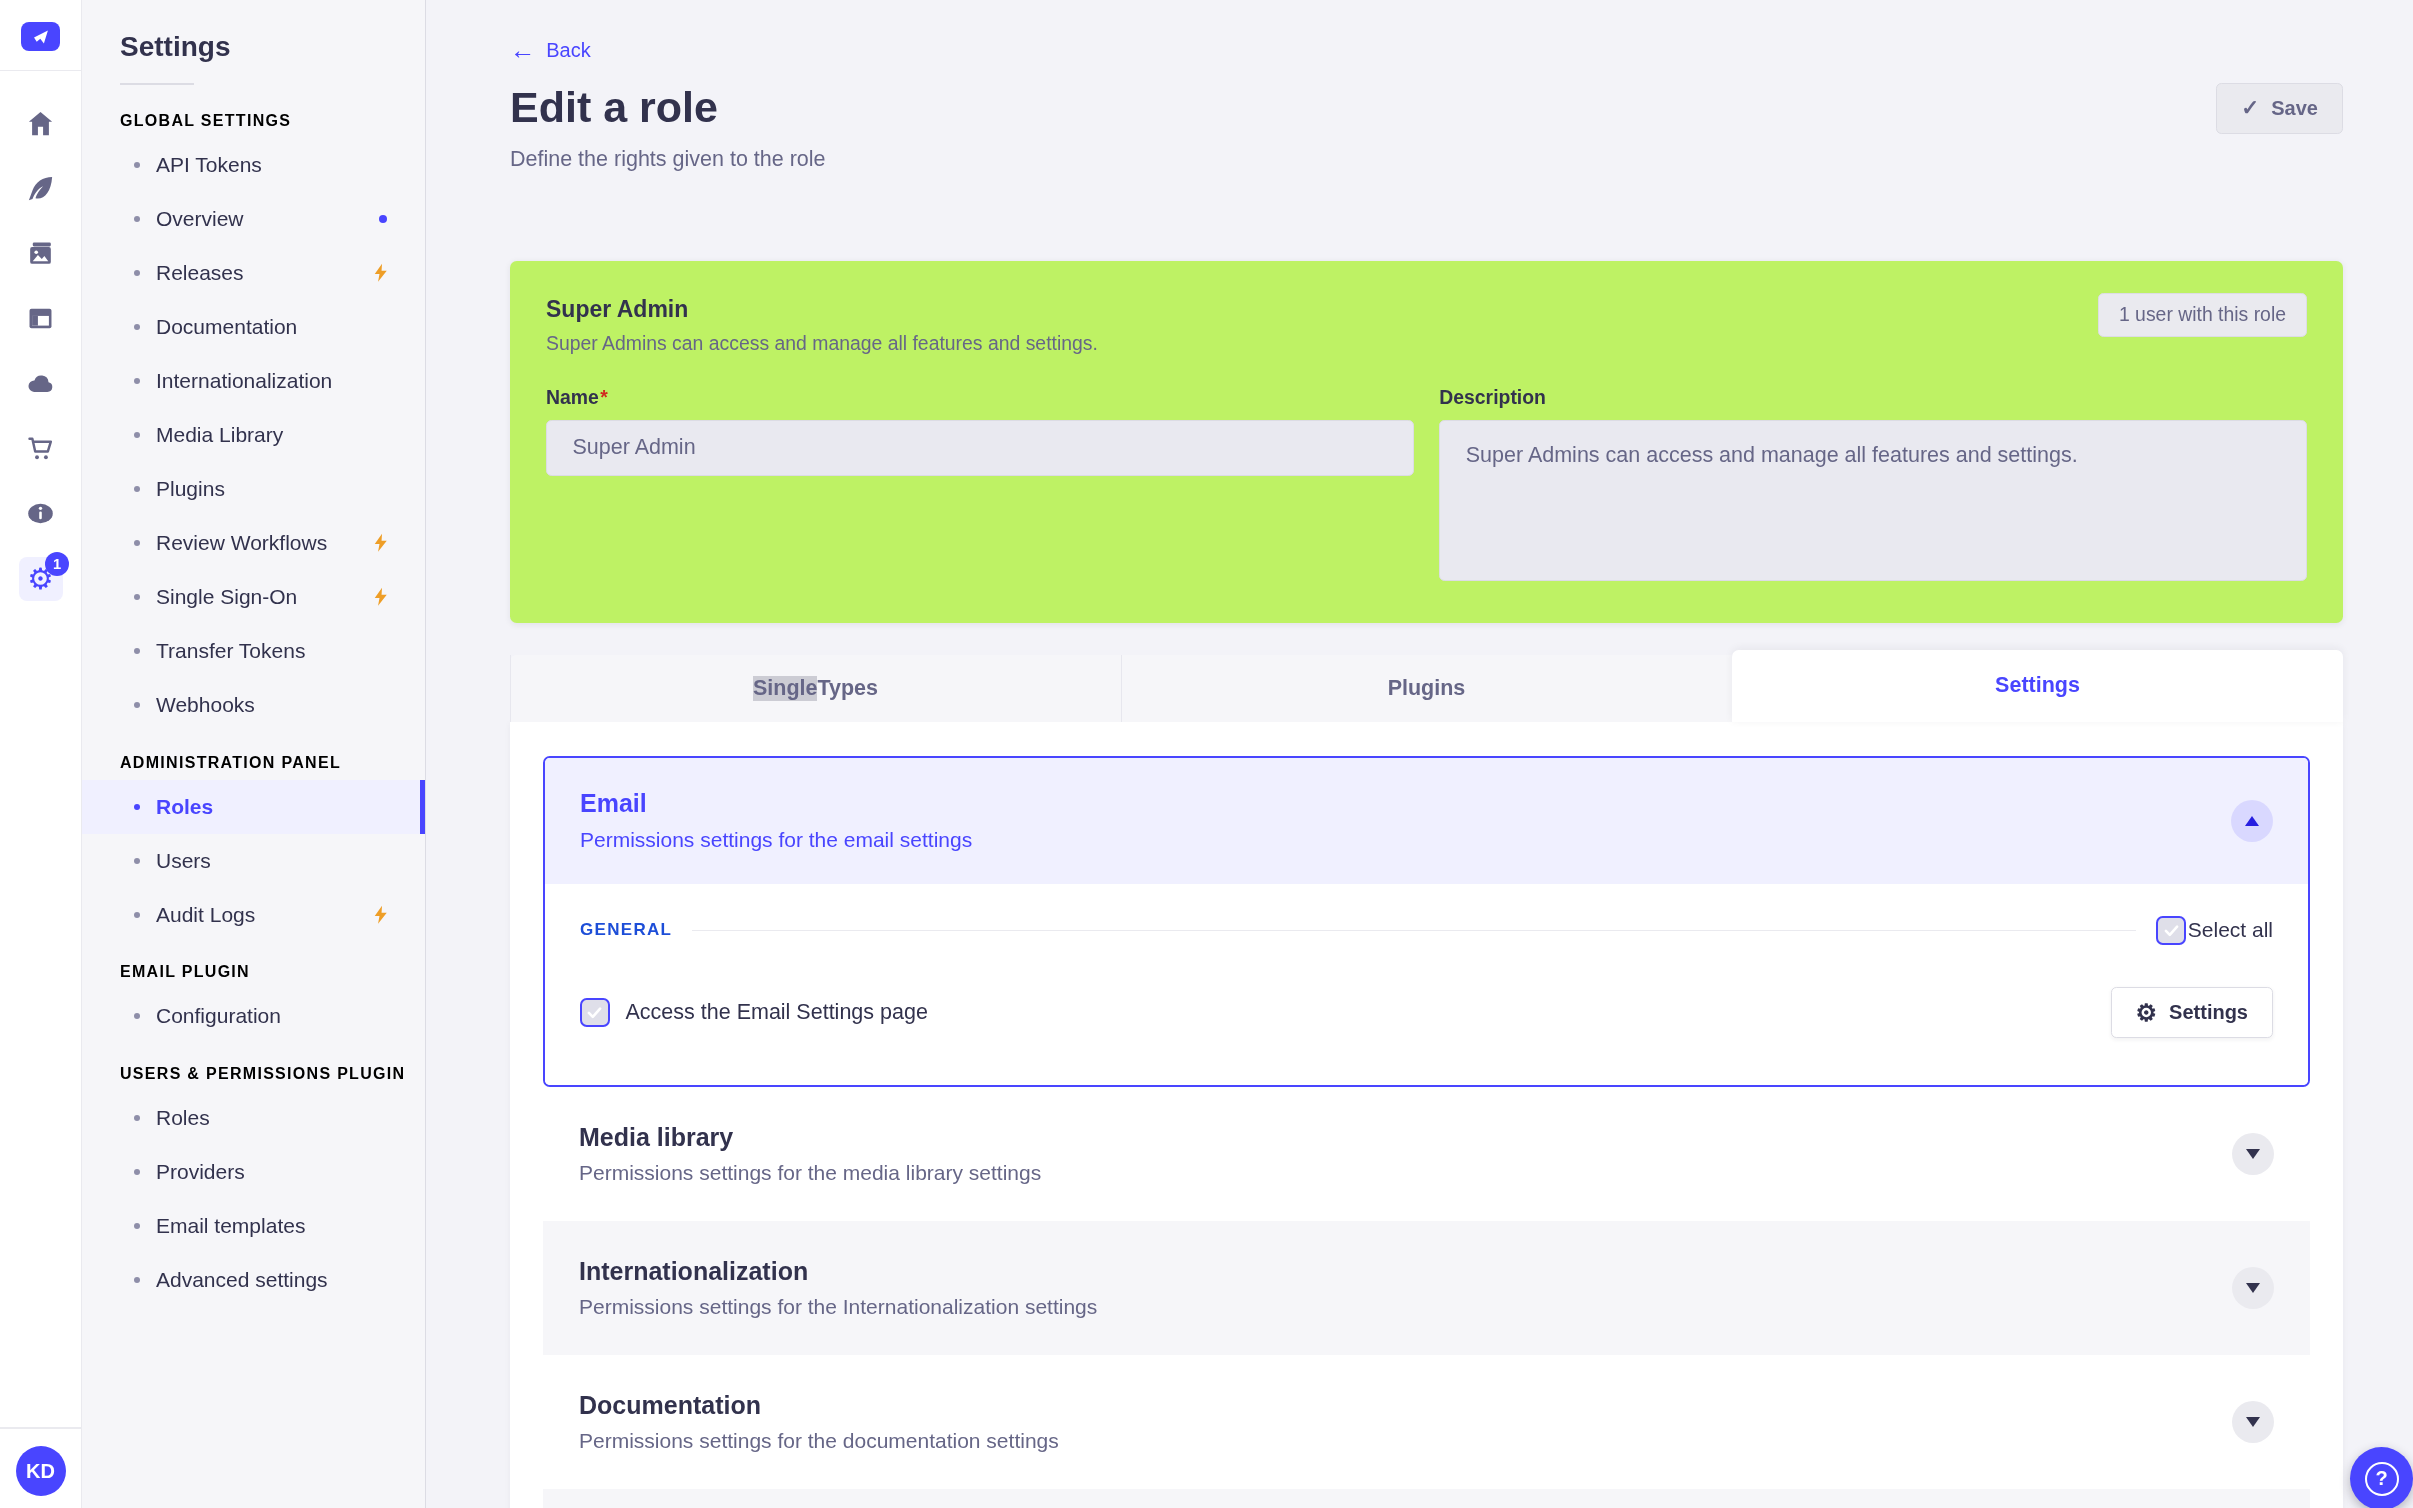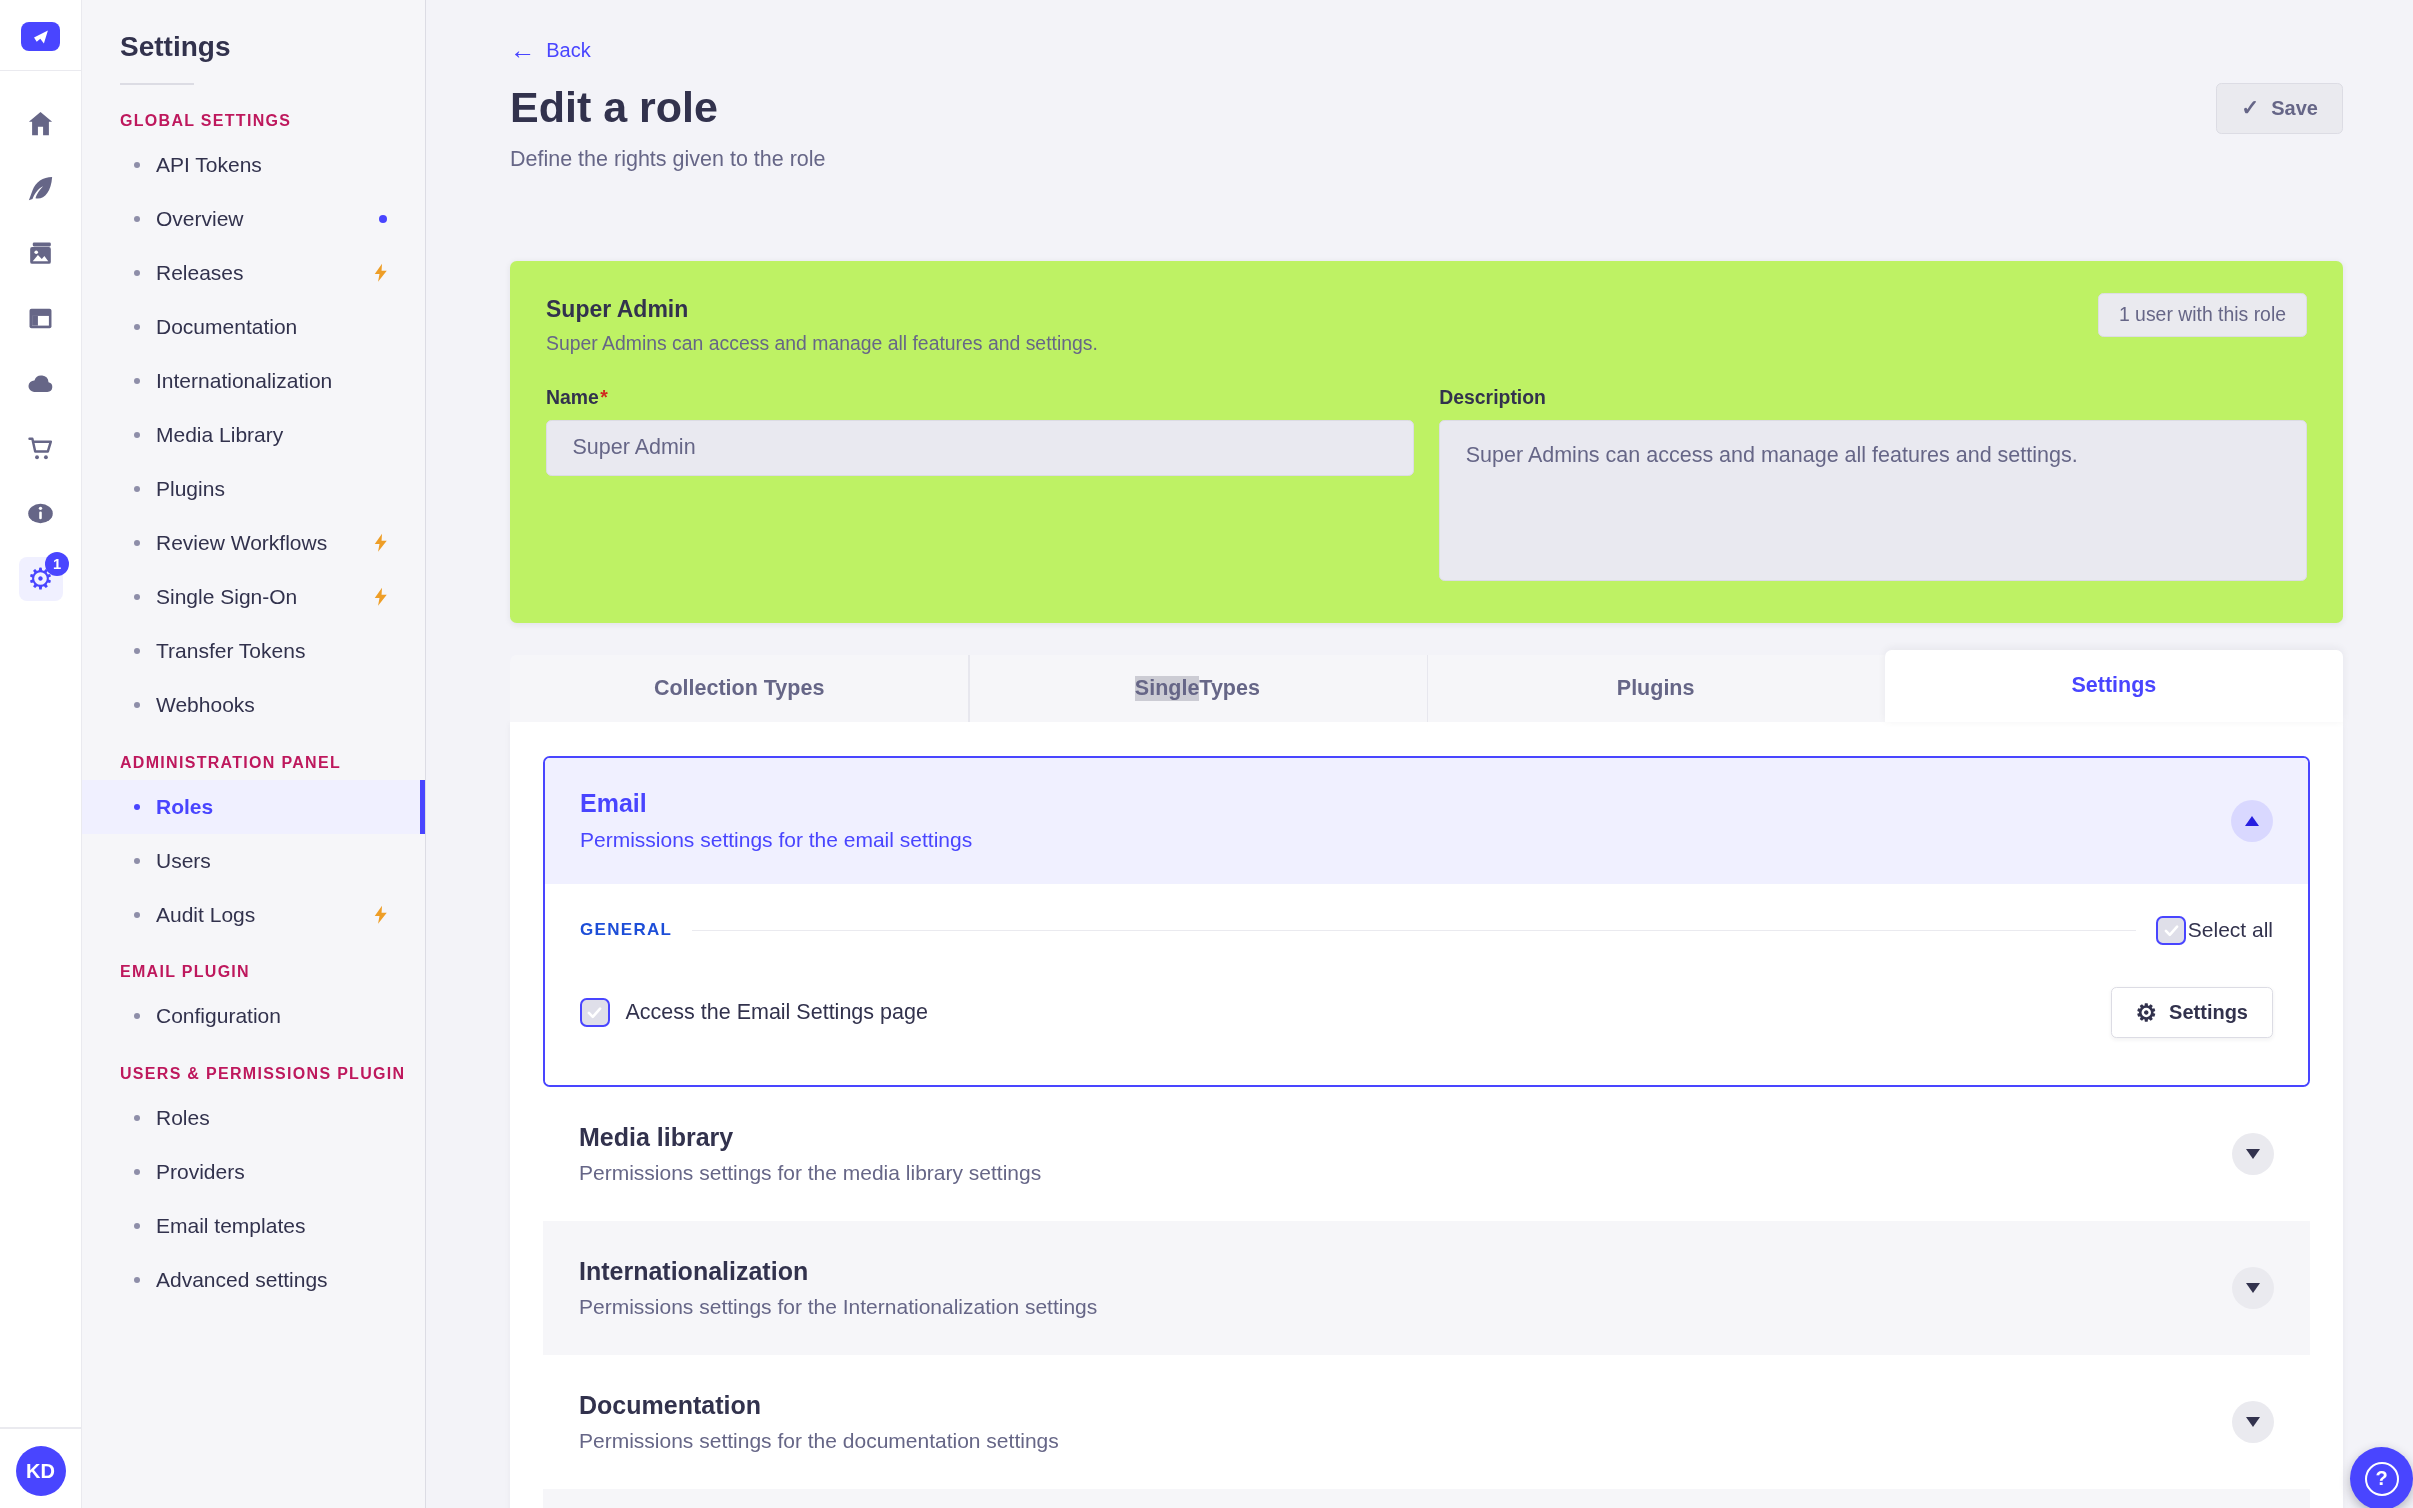--- a/index.html
+++ b/index.html
@@ -31,21 +31,21 @@
             font-size:20px; font-weight:bold; display:flex; align-items:center; justify-content:center;
             margin:17.4px 0 12px; cursor:pointer; }
 
   
   .subnav { position:absolute; left:82px; top:0; width:344px; height:1508px; background:#F6F6F9;
             border-right:1.3px solid #DCDCE4; overflow:hidden; }
   .subnav-title { margin:31px 0 0 38px; font-size:28px; font-weight:bold; color:#32324D; }
   .subnav-hr { width:74px; height:2px; background:#DCDCE4; margin:20px 0 0 38px; }
   .sections { margin-top:27px; }
   .section { margin-bottom:16px; }
-  .section-header { margin:21.5px 0 8px 38px; font-size:16px; font-weight:bold; letter-spacing:1.3px; color:#be185d; }
+  .section-header { margin:21.5px 0 8px 38px; font-size:16px; font-weight:bold; letter-spacing:1.3px; color:#000000; }
   .subnav-item { height:54px; display:flex; align-items:center; padding:0 27px 0 52px; position:relative; cursor:pointer; }
   .subnav-item .dot { width:6px; height:6px; border-radius:50%; background:#8E8EA9; flex:none; }
   .subnav-item .lbl { margin-left:16px; font-size:21px; color:#32324D; flex:1; white-space:nowrap; }
   .subnav-item .notif { width:8.7px; height:8.7px; border-radius:50%; background:#4945FF; margin-right:10.7px; flex:none; }
   .subnav-item .bolt { width:21.5px; height:21.5px; margin-right:6.7px; flex:none; }
   .subnav-item.active { background:#F0F0FF; }
   .subnav-item.active::after { content:""; position:absolute; right:0; top:0; width:4.7px; height:100%; background:#4945FF; }
   .subnav-item.active .dot { background:#4945FF; }
   .subnav-item.active .lbl { color:#4945FF; font-weight:bold; }
 
@@ -341,21 +341,20 @@
       </div>
       <div class="field">
         <div class="field-label">Description</div>
         <div class="textarea">Super Admins can access and manage all features and settings.</div>
       </div>
     </div>
   </section>
 
   <section class="tab-card">
     <div class="tabs" id="tabsRow">
-        <div class="tab">Collection Types</div>
         <div class="tab sep"><span class="hl">Single</span> Types</div>
         <div class="tab sep">Plugins</div>
         <div class="tab active">Settings</div>
       </div>
 
     <div class="panel">
 
       <div class="accordion">
         <div class="acc-header">
           <div>

